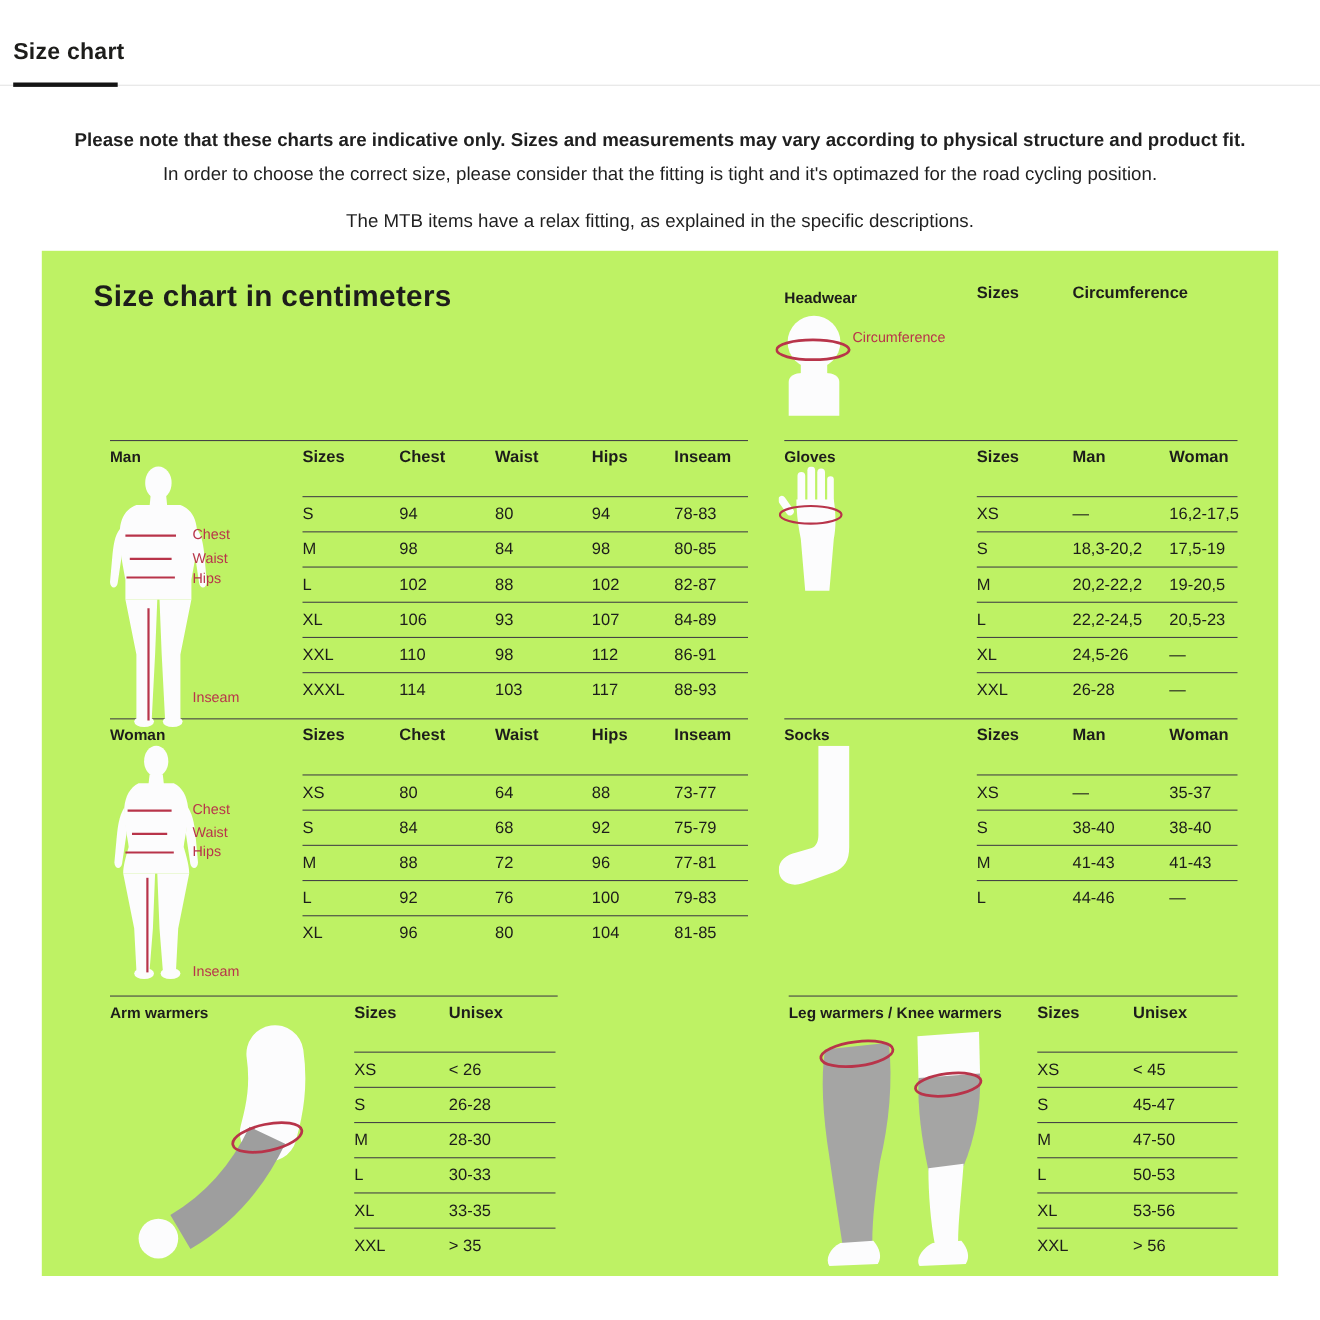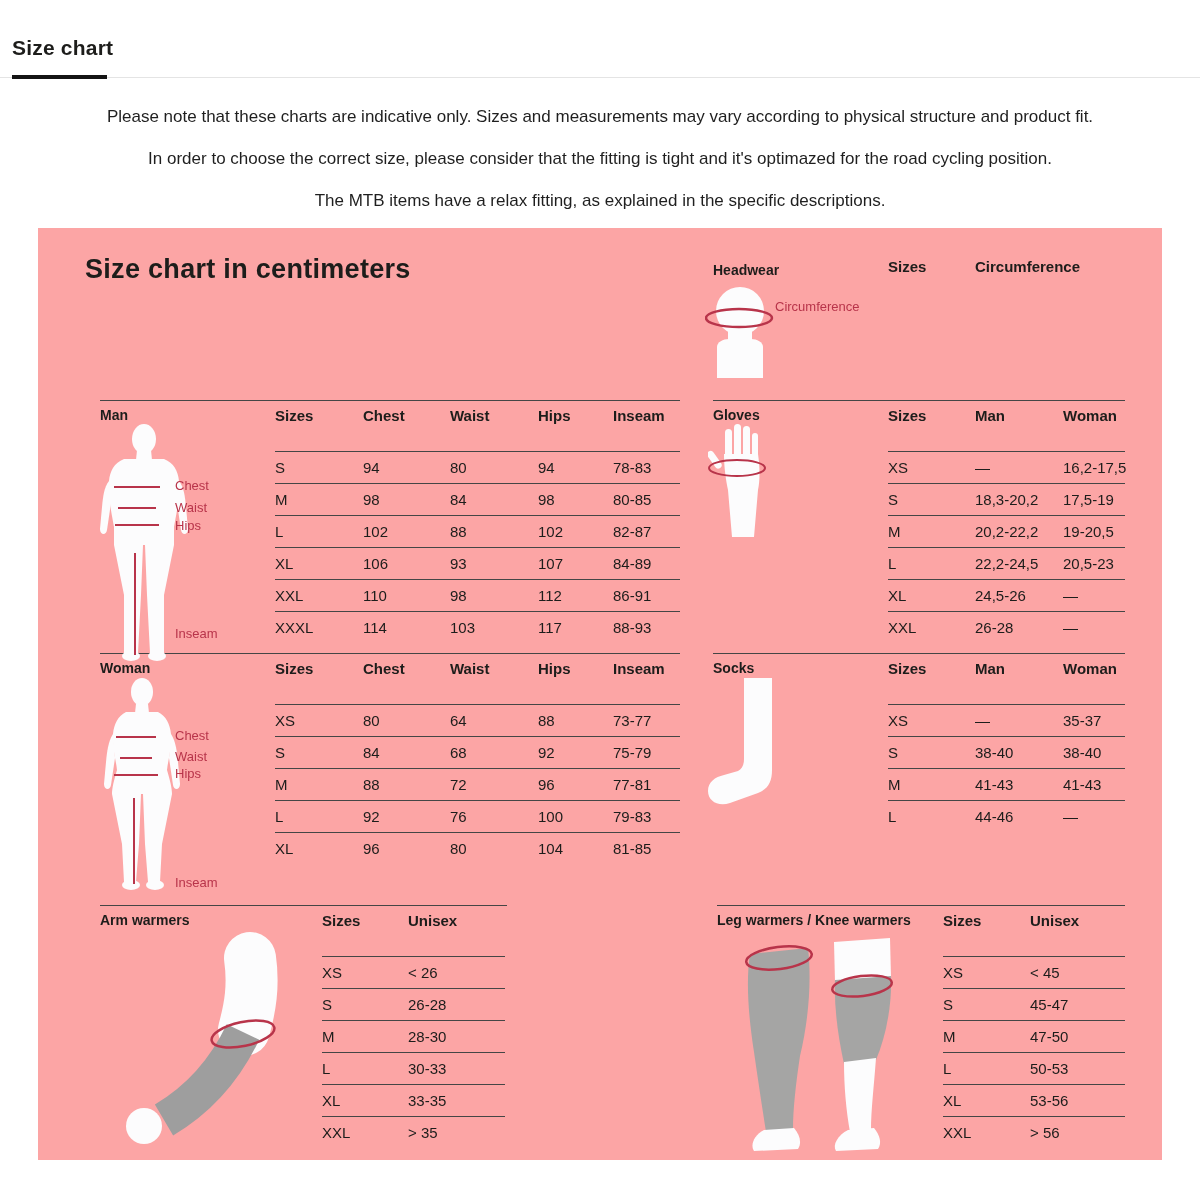--- a/index.html
+++ b/index.html
@@ -5,24 +5,24 @@
   html,body{margin:0;padding:0;}
   body{
     width:1200px;height:1200px;background:#ffffff;position:relative;
     font-family:"Liberation Sans", sans-serif;color:#1d1d1b;overflow:hidden;
   }
   
   .page-title{position:absolute;left:12px;top:36px;font-size:21px;font-weight:bold;letter-spacing:.2px;}
   .header-rule{position:absolute;left:0;top:77px;width:1200px;height:1px;background:#e4e4e4;}
   .header-rule-dark{position:absolute;left:12px;top:75px;width:95px;height:4px;background:#141414;}
   .intro-line{position:absolute;left:0;width:1200px;text-align:center;font-size:17px;color:#1f1f1f;white-space:nowrap;}
-  #intro-0{top:107px;} #intro-1{top:149px;} #intro-2{top:191px;text-align:center;}
+  #intro-0{top:118px;font-weight:bold;} #intro-1{top:149px;} #intro-2{top:191px;text-align:center;}
 
   
-  .panel{position:absolute;left:38px;top:228px;width:1124px;height:932px;background:#fca5a5;}
+  .panel{position:absolute;left:38px;top:228px;width:1124px;height:932px;background:#bef264;}
   .panel-title{position:absolute;left:47px;top:26px;font-size:27px;font-weight:bold;letter-spacing:.3px;}
 
   .section-line{position:absolute;height:1px;background:#454545;}
   #line-man{left:62px;top:172px;width:580px;}
   #line-gloves{left:675px;top:172px;width:412px;}
   #line-woman{left:62px;top:425px;width:580px;}
   #line-socks{left:675px;top:425px;width:412px;}
   #line-arm{left:62px;top:677px;width:407px;}
   #line-leg{left:679px;top:677px;width:408px;}
 

